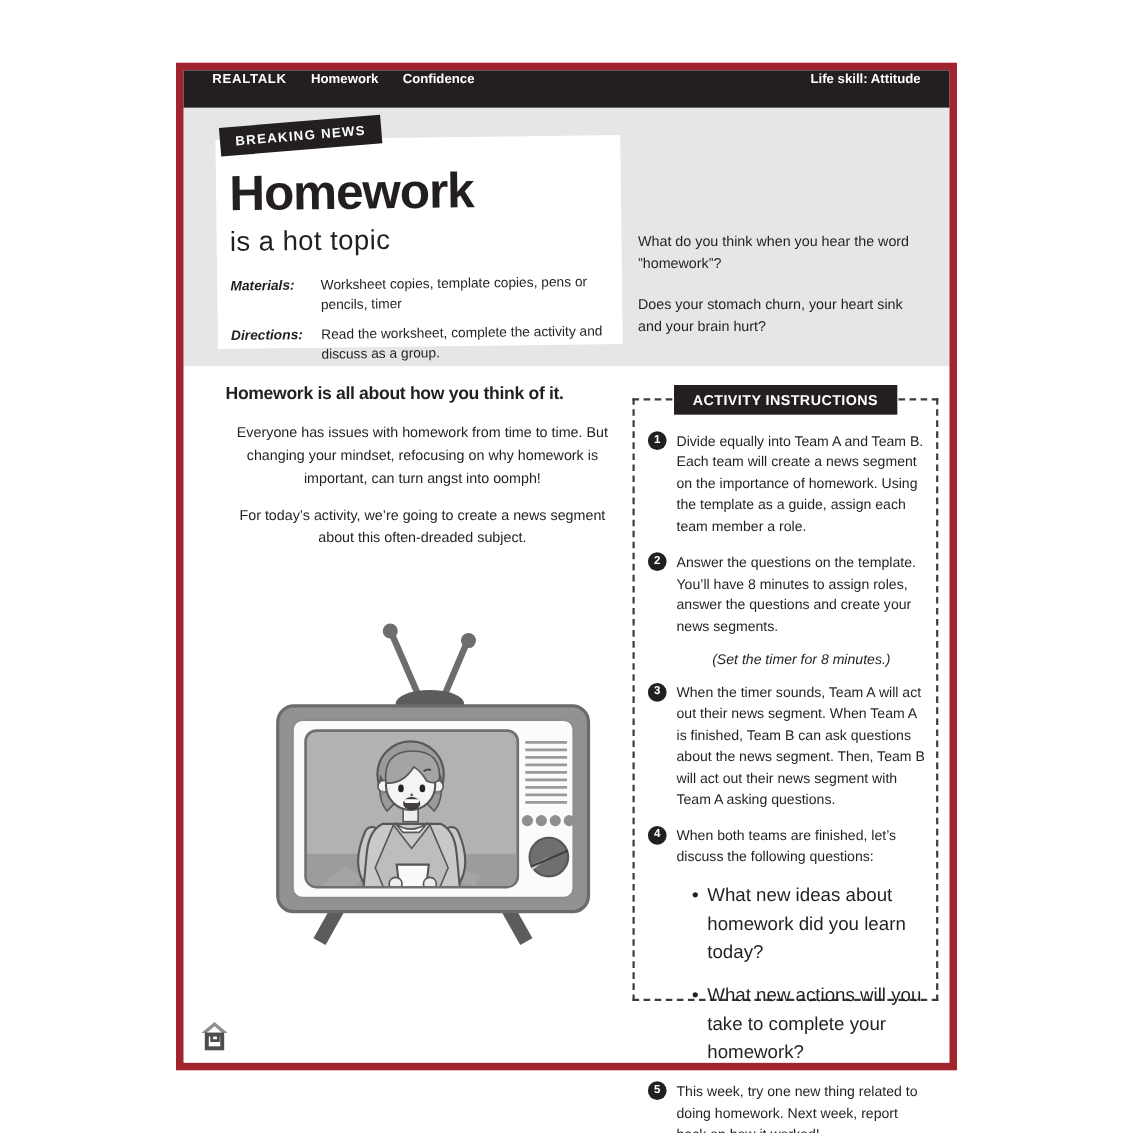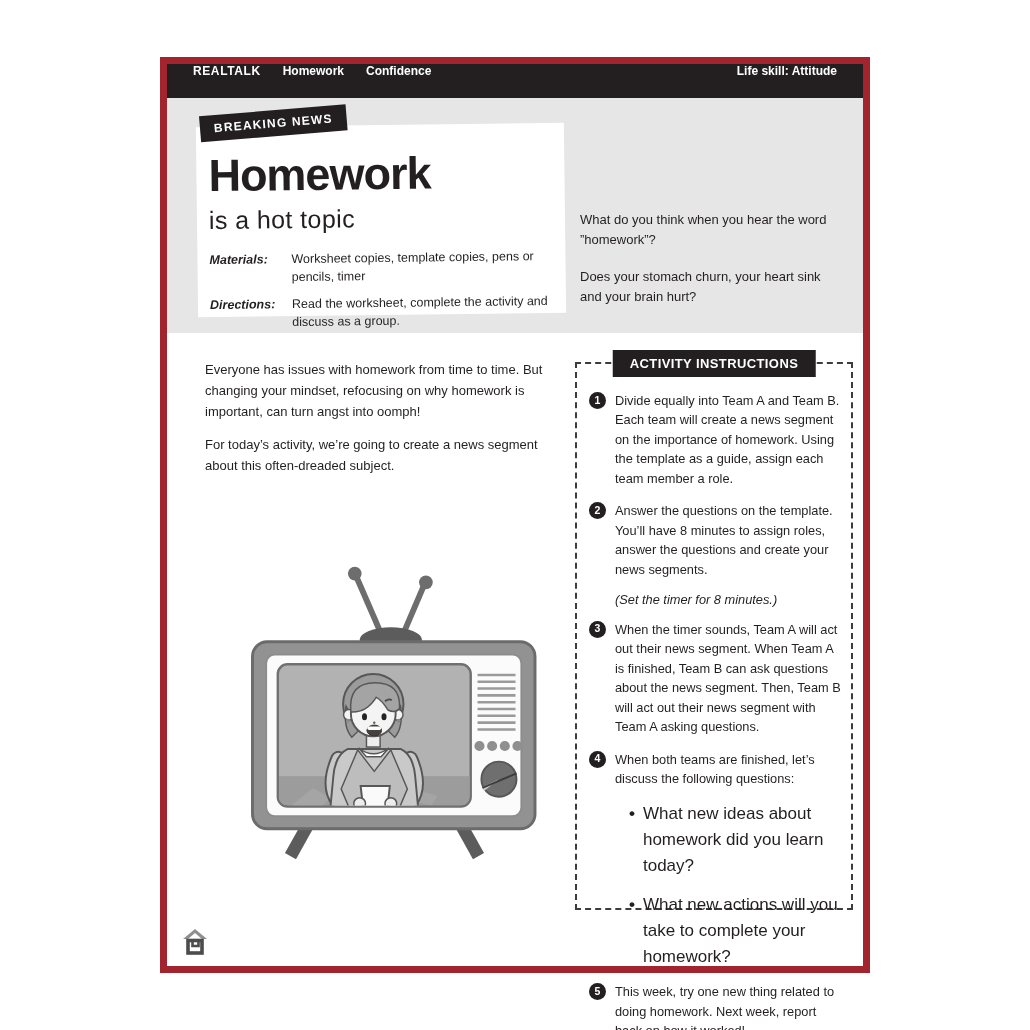--- a/index.html
+++ b/index.html
@@ -38,40 +38,40 @@
   .meta-label{flex:0 0 82px;font-weight:bold;font-style:italic;}
   .meta-value{width:266px;}
   .intro{
     position:absolute;left:413px;top:112px;width:258px;font-size:13px;line-height:1.55;
   }
   .intro p{margin:0 0 17px 0;}
   
   .page-body{position:relative;height:633px;background:#ffffff;}
   .left-col{position:absolute;left:38px;top:14px;width:358px;}
   .left-heading{font-size:16px;font-weight:bold;letter-spacing:-.3px;line-height:1.45;}
-  .left-col p{font-size:13px;line-height:1.6;margin:13px 0 0 0;}
+  .left-col p{font-size:13px;line-height:1.6;margin:13px 0 0 0;text-align:center;}
   .tv-wrap{position:absolute;left:56px;top:225px;width:322px;height:302px;}
   
   .activity-box{
     position:absolute;left:408px;top:29px;width:278px;height:548px;box-sizing:border-box;
     border:2px dashed #3c3c3c;
   }
   .activity-header{
     position:absolute;top:-14px;left:50%;transform:translateX(-50%);
     background:#231F20;color:#fff;font-size:13px;font-weight:bold;letter-spacing:.4px;
     padding:6px 17px;white-space:nowrap;
   }
   .steps{padding:27px 9px 0 12px;}
   .step{display:flex;gap:9px;margin-bottom:13px;font-size:12.8px;line-height:1.52;}
   .step-num{
     flex:0 0 auto;width:17px;height:17px;border-radius:50%;background:#231F20;color:#fff;
     font-size:10.5px;font-weight:bold;display:flex;align-items:center;justify-content:center;
     margin-top:1px;
   }
-  .timer-note{font-style:italic;font-size:12.8px;margin:0 0 13px 26px;}
+  .timer-note{font-style:italic;font-size:12.8px;margin:0 0 13px 26px;text-align:center;}
   .bullet{display:flex;gap:8px;margin:0 0 13px 40px;font-size:17px;line-height:1.52;}
   .bullet::before{content:"\2022";font-weight:bold;}
   
   .footer-logo{position:absolute;left:15px;bottom:10px;width:26px;height:30px;}
 </style>
 </head>
 <body>
 
 <div class="page">
 
@@ -101,20 +101,21 @@
     <div class="intro">
       <p>What do you think when you hear the word ”homework”?</p>
       <p>Does your stomach churn, your heart sink and your brain hurt?</p>
     </div>
   </div>
 
   <div class="page-body">
 
     <div class="left-col">
       <div class="left-heading">
+        <div>Homework is all about how you think of it.</div>
       </div>
       <p>Everyone has issues with homework from time to time. But changing your mindset, refocusing on why homework is important, can turn angst into oomph!</p>
       <p>For today’s activity, we’re going to create a news segment about this often-dreaded subject.</p>
     </div>
 
     <div class="tv-wrap">
       <svg viewBox="0 0 330 310" width="322" height="302">
 
         <line x1="137" y1="20" x2="163" y2="80" stroke="#6d6d6d" stroke-width="6"></line>
         <circle cx="135" cy="16" r="7" fill="#6d6d6d"></circle>

